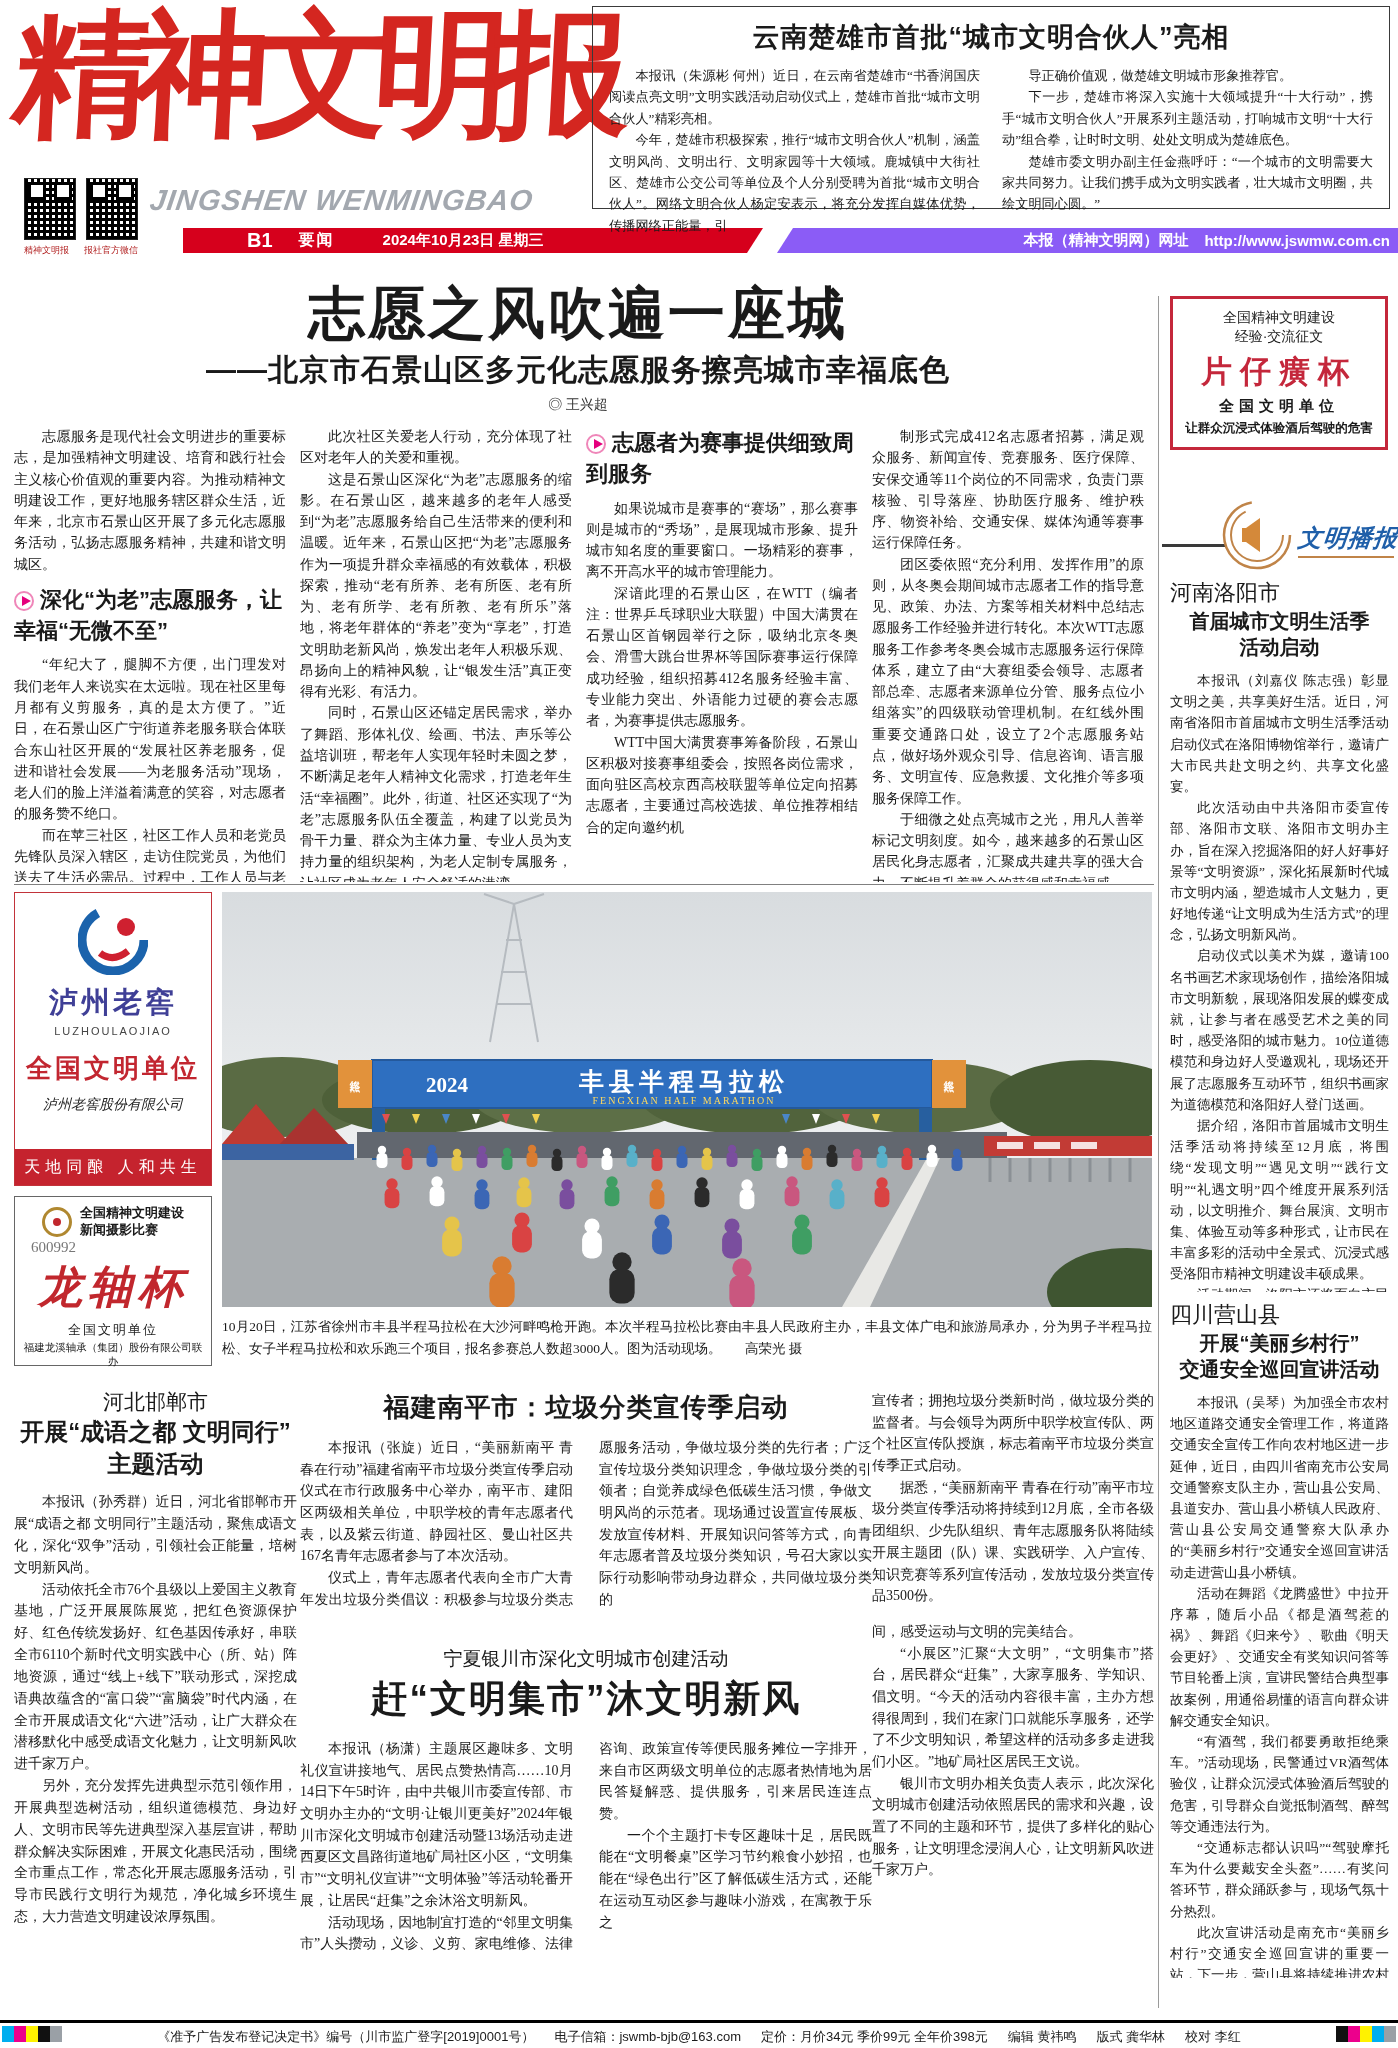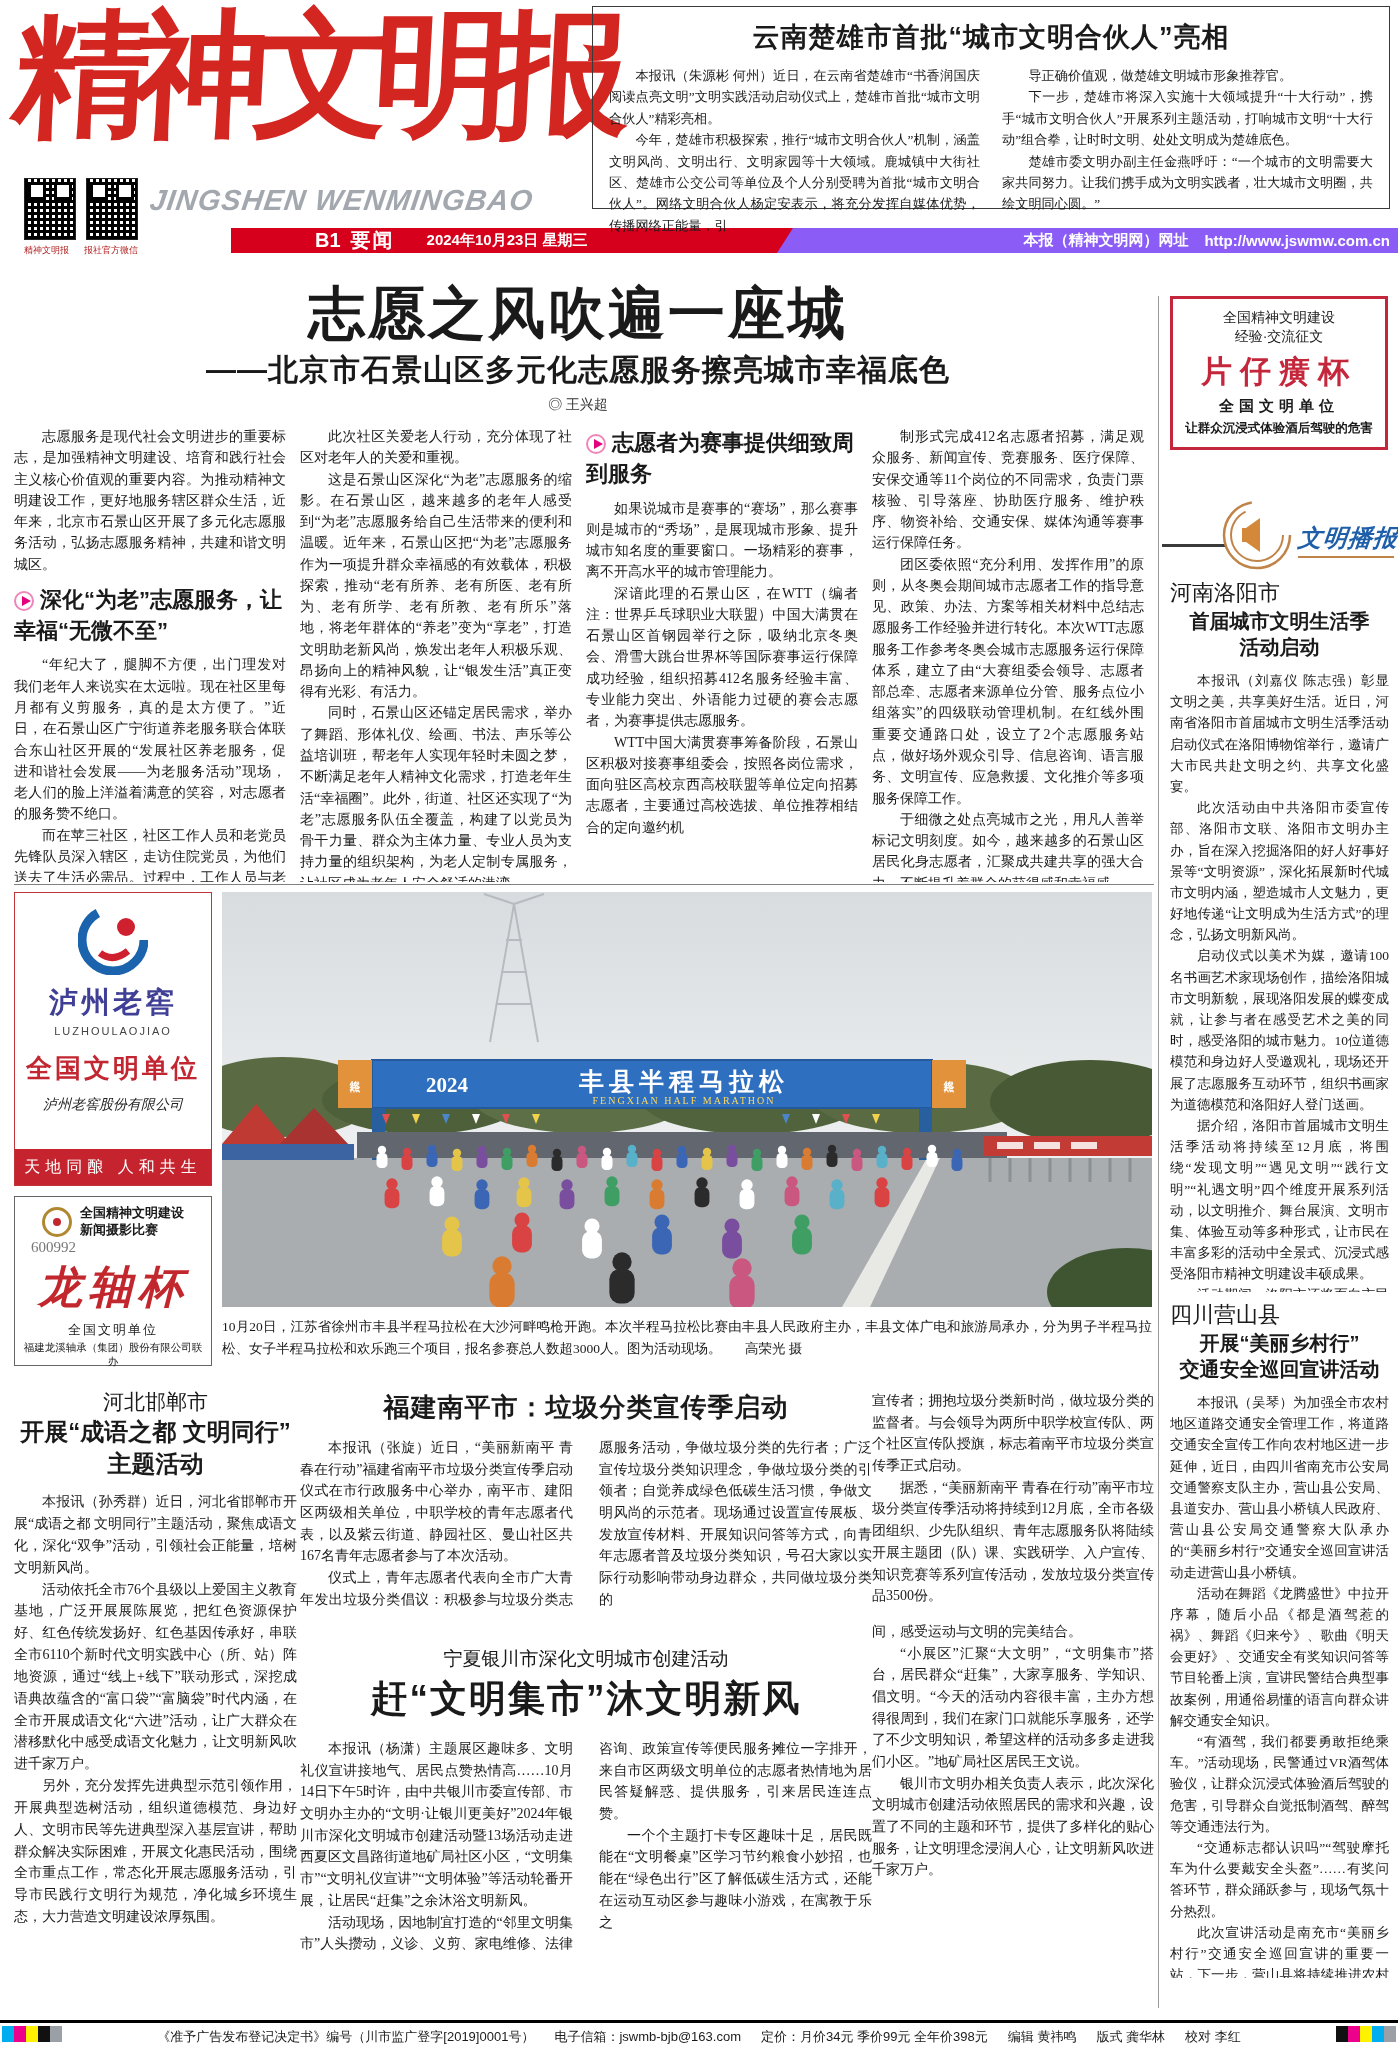--- a/index.html
+++ b/index.html
@@ -31,26 +31,25 @@
   .qr::after{ content:""; position:absolute; right:3px; top:3px; width:12px; height:12px;
       border:3px solid #000; background:#fff; }
   #qr1{ left:24px; } #qr2{ left:86px; }
   .qr-label{ top:244px; font-size:9px; color:#b22222; font-family:"Liberation Sans",sans-serif; }
   #qr1-label{ left:24px; } #qr2-label{ left:84px; }
 
   
   #bar-red{
     left:183px; top:228px; width:580px; height:25px; background:#d6001c; color:#fff;
     clip-path:polygon(0 0,100% 0,calc(100% - 16px) 100%,0 100%);
-    display:flex; align-items:center; padding-left:84px; gap:10px;
+    display:flex; align-items:center; padding-left:64px; gap:26px;
     font-family:"Liberation Sans",sans-serif;
-    margin-left:48px;
   }
   #bar-red .pg{ font-size:20px; font-weight:900; }
-  #bar-red .sec{ font-size:20px; font-weight:900; letter-spacing:2px; }
+  #bar-red .sec{ font-size:16px; font-weight:900; letter-spacing:2px; }
   #bar-red .dt{ font-size:15px; font-weight:bold; margin-left:22px; }
   #bar-blue{
     left:777px; top:228px; width:621px; height:25px; background:#8b5cf6; color:#fff;
     clip-path:polygon(16px 0,100% 0,100% 100%,0 100%);
     display:flex; align-items:center; justify-content:flex-end; gap:16px;
     padding-right:8px; font-size:15px; font-weight:bold;
     font-family:"Liberation Sans",sans-serif;
   }
 
   

